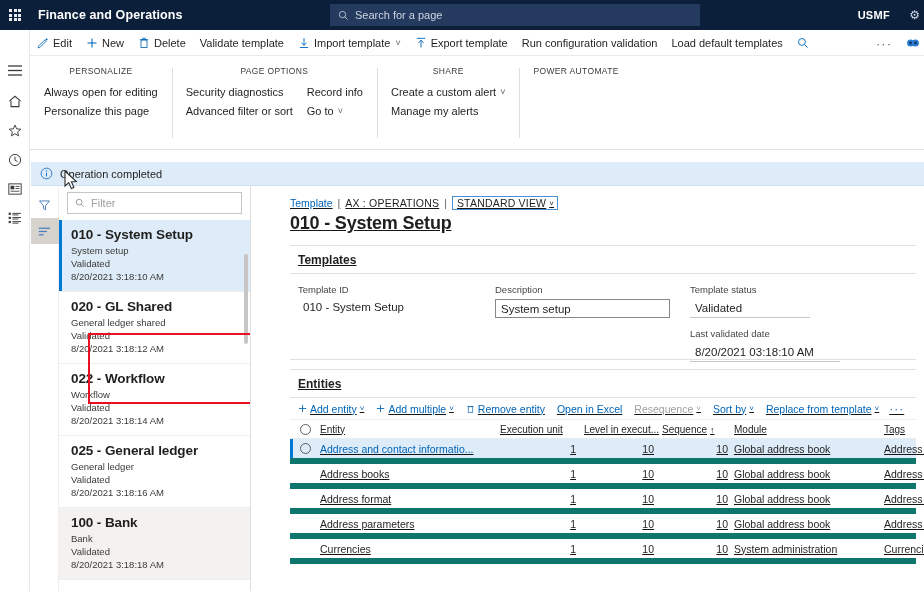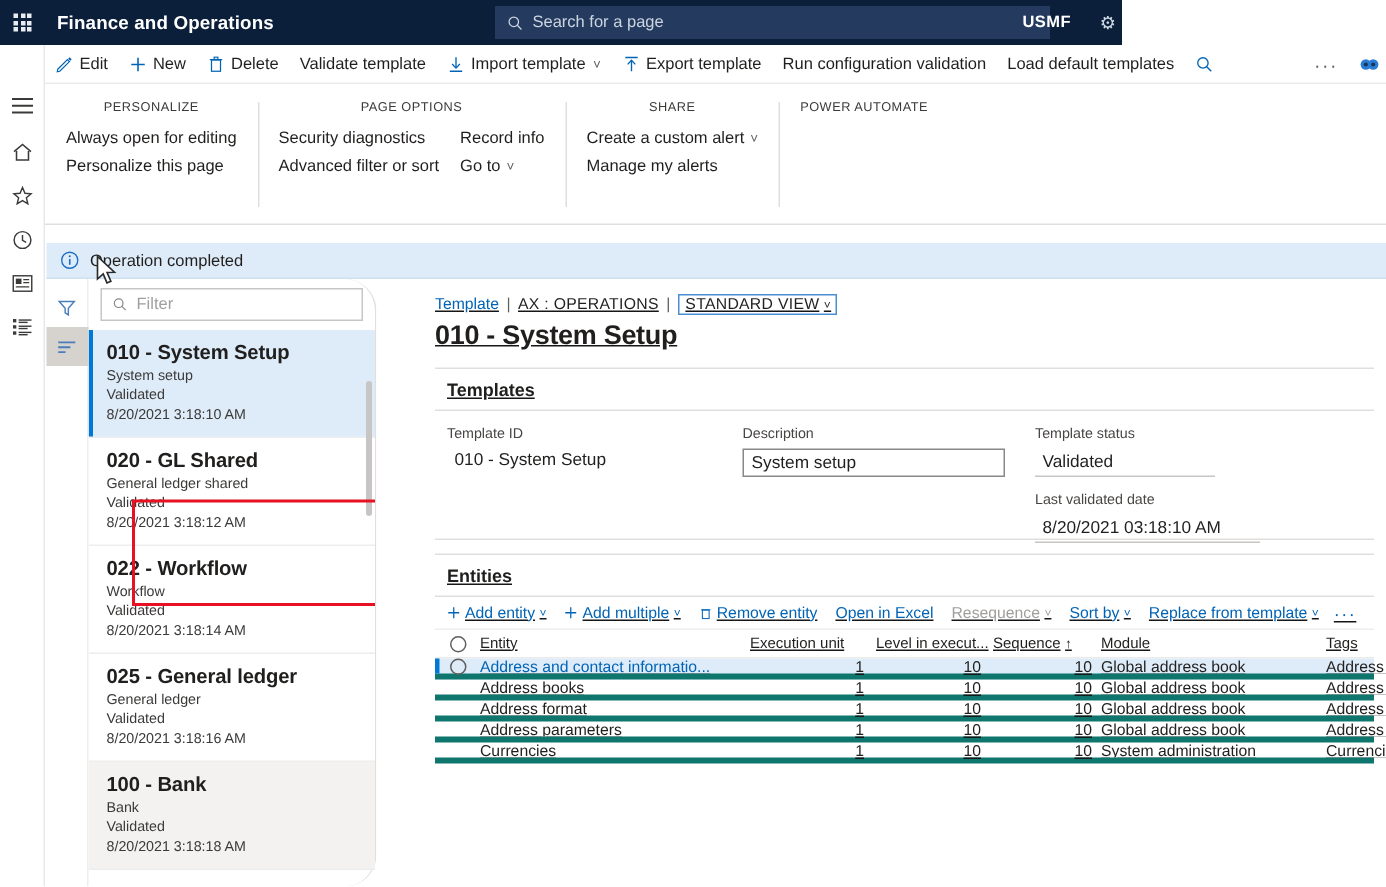--- a/index.html
+++ b/index.html
@@ -9,21 +9,21 @@
     overflow: hidden;
     background: #fff;
     font-family: "Liberation Sans", sans-serif;
     font-size: 11px;
     color: #161616;
   }
   .app { position: relative; width: 924px; height: 591px; overflow: hidden; }
 
   
   .topbar {
-    position: absolute; top: 0; left: 0; width: 748px; height: 30px;
+    position: absolute; top: 0; left: 0; width: 924px; height: 30px;
     background: #0b1f3a;
     display: flex; align-items: center;
   }
   .waffle {
     width: 30px; height: 30px; display: flex; align-items: center; justify-content: center;
     cursor: pointer;
   }
   .waffle-grid {
     display: grid; grid-template-columns: repeat(3, 3px); grid-template-rows: repeat(3, 3px);
     gap: 1.5px;
@@ -118,21 +118,21 @@
     border-bottom: 1px solid #cfe0f0;
   }
   .msgbar .txt { font-size: 11px; color: #201f1e; }
 
   
   .cursor { position: absolute; left: 64px; top: 170px; pointer-events: none; z-index: 60; }
 
   
   .listpane {
     position: absolute; top: 186px; left: 31px; width: 220px; height: 405px;
-    background: #fff; border-right: 1px solid #e1dfdd; display: flex; border-radius: 21px;
+    background: #fff; border-right: 1px solid #e1dfdd; display: flex;
   }
   .listtools {
     width: 28px; height: 405px; background: #fff; border-right: 1px solid #f0eeed;
     display: flex; flex-direction: column; align-items: center; padding-top: 6px;
   }
   .listtool {
     width: 28px; height: 26px; display: flex; align-items: center; justify-content: center; cursor: pointer;
   }
   .listtool.sel { background: #d6d2cd; }
   .listbody { flex: 1; display: flex; flex-direction: column; overflow: hidden; position: relative; }
@@ -220,22 +220,22 @@
   .gt-btn.disabled { color: #a19f9d; cursor: default; }
   .gt-btn .chev { font-size: 8px; }
   .gt-more { color: #0064b6; font-size: 12px; letter-spacing: 1px; padding: 0 4px; cursor: pointer; }
 
   .grid { width: 100%; }
   .grid-header {
     height: 19px; display: flex; align-items: center; font-size: 10px; color: #201f1e;
     border-bottom: 1px solid #edebe9;
   }
   .grid-row {
-    height: 14px; display: flex; font-size: 10.5px; color: #201f1e;
-    border-bottom: 4px solid #0f766e; position: relative; cursor: pointer;
+    height: 25px; display: flex; align-items: center; font-size: 10.5px; color: #201f1e;
+    border-bottom: 6px solid #0f766e; position: relative; cursor: pointer;
   }
   .grid-row.selected { background: #deecf9; }
   .grid-row.selected::before {
     content: ""; position: absolute; left: 0; top: 0; bottom: 0; width: 2.5px; background: #0078d4;
   }
   .c-check { width: 30px; display: flex; align-items: center; justify-content: center; flex: 0 0 auto; }
   .c-entity { width: 180px; flex: 0 0 auto; overflow: hidden; white-space: nowrap; }
   .c-exec { width: 84px; flex: 0 0 auto; text-align: right; padding-right: 8px; }
   .c-level { width: 78px; flex: 0 0 auto; text-align: right; padding-right: 8px; }
   .c-seq { width: 72px; flex: 0 0 auto; text-align: right; padding-right: 6px; }

